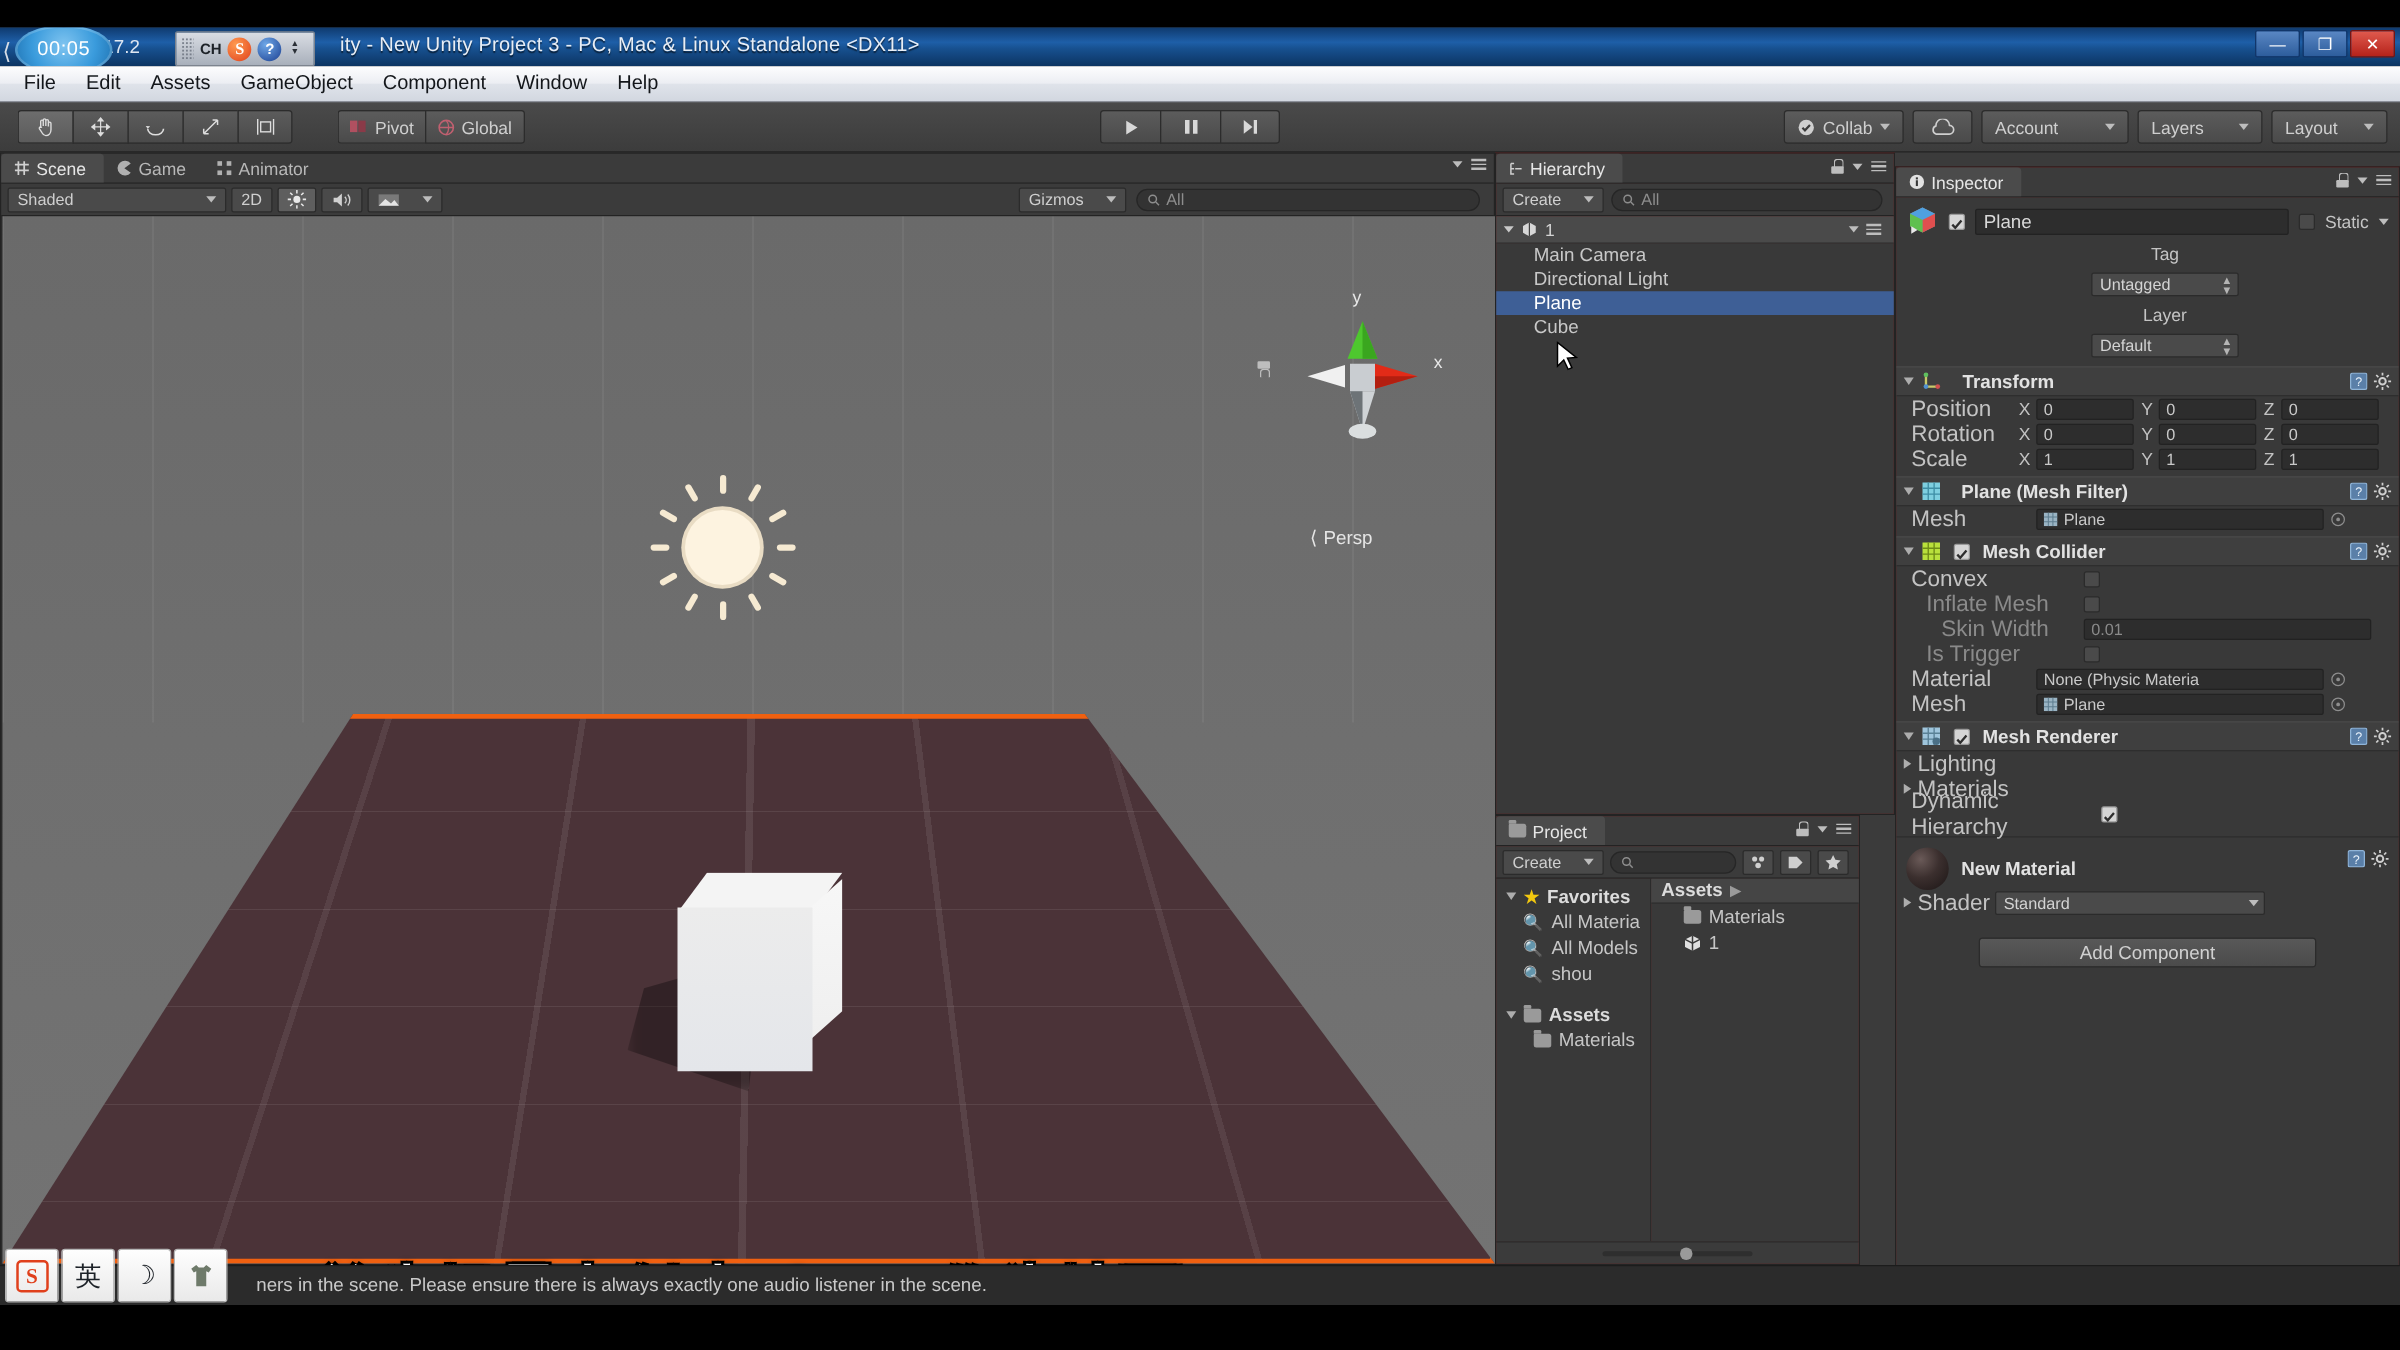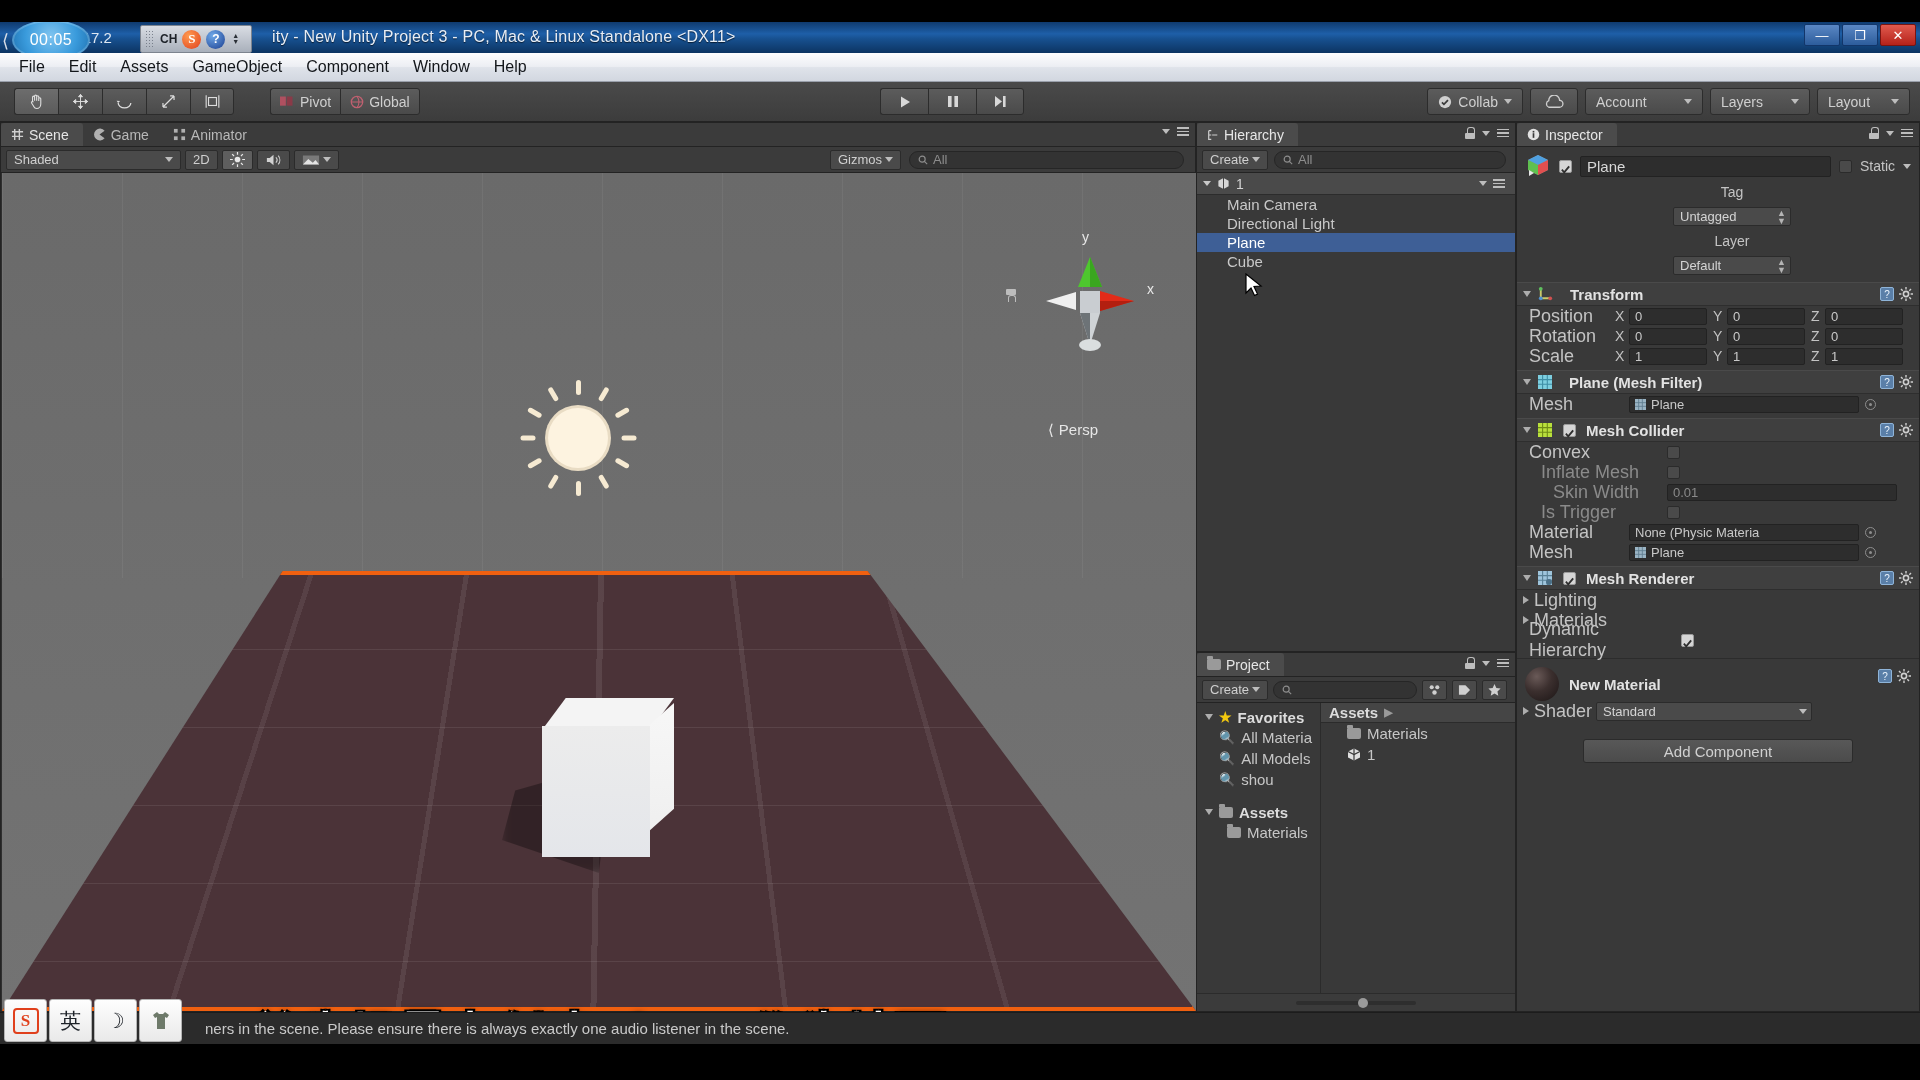--- a/index.html
+++ b/index.html
@@ -151,21 +151,21 @@
 
   
   #sceneview { left:0; top:100px; width:1196px; height:890px; background:#2f2f2f; }
   .scene-toolbar2 {
     position:absolute; left:0; top:24px; width:100%; height:26px;
     background:#3b3b3b; border-bottom:1px solid #232323;
     display:flex; align-items:center; gap:4px; padding:0 5px;
   }
   .sbtn {
     height:20px; padding:0 7px; background:#4a4a4a; border:1px solid #2b2b2b;
-    border-radius:2px; display:flex; align-items:center; gap:3px;
+    border-radius:2px; display:flex; align-items:center; gap:18px;
     color:#cfcfcf; font-size:13px;
   }
   .sbtn.on { background:#5e5e5e; }
   .searchfield {
     height:18px; border-radius:9px; background:#333; border:1px solid #262626;
     display:flex; align-items:center; padding:0 8px; gap:5px;
     color:#8d8d8d; font-size:13px;
   }
 
   .viewport {
@@ -266,21 +266,21 @@
     color:#d4d4d4; font-size:14px;
   }
   .h-list { position:absolute; left:0; top:72px; width:100%; bottom:0; background:#393939; }
   .h-item {
     height:19px; display:flex; align-items:center; padding-left:30px;
     color:#c8c8c8; font-size:15px;
   }
   .h-item.sel { background:#3e5f96; color:#fff; }
 
   
-  #project { left:1196px; top:630px; width:320px; height:360px; }
+  #project { left:1196px; top:630px; width:292px; height:360px; }
   .p-toolrow {
     position:absolute; left:0; top:24px; width:100%; height:26px;
     background:#3b3b3b; border-bottom:1px solid #232323;
     display:flex; align-items:center; gap:5px; padding:0 5px;
   }
   .p-body { position:absolute; left:0; top:50px; width:100%; bottom:18px; display:flex; }
   .p-left { width:124px; background:#393939; border-right:1px solid #2b2b2b; padding-top:4px; }
   .p-right { flex:1; background:#393939; }
   .p-head {
     height:20px; display:flex; align-items:center; gap:6px; padding-left:8px;
@@ -293,21 +293,21 @@
   }
   .p-scroll {
     position:absolute; left:0; bottom:0; width:100%; height:18px;
     background:#3b3b3b; border-top:1px solid #2b2b2b;
     display:flex; align-items:center; justify-content:center;
   }
   .p-slider { width:120px; height:4px; background:#2e2e2e; border-radius:2px; position:relative; }
   .p-knob { position:absolute; left:62px; top:-3px; width:10px; height:10px; border-radius:50%; background:#9a9a9a; }
 
   
-  #inspector { left:1516px; top:100px; width:404px; height:890px; }
+  #inspector { left:1516px; top:111px; width:404px; height:890px; }
   .i-body { position:absolute; left:0; top:24px; width:100%; bottom:0; background:#393939; overflow:hidden; }
   .i-headrow { display:flex; align-items:center; gap:8px; padding:6px 8px 2px 8px; }
   .i-namefield {
     flex:1; height:21px; background:#2d2d2d; border:1px solid #222;
     border-radius:2px; color:#d8d8d8; font-size:15px; display:flex; align-items:center; padding:0 6px;
   }
   .i-taglayer { display:flex; align-items:center; gap:7px; padding:3px 8px 7px 36px;flex-direction:column; }
   .i-lbl { color:#c4c4c4; font-size:14px; white-space:nowrap; }
   .i-dropdown {
     height:19px; background:#4a4a4a; border:1px solid #2b2b2b; border-radius:2px;

